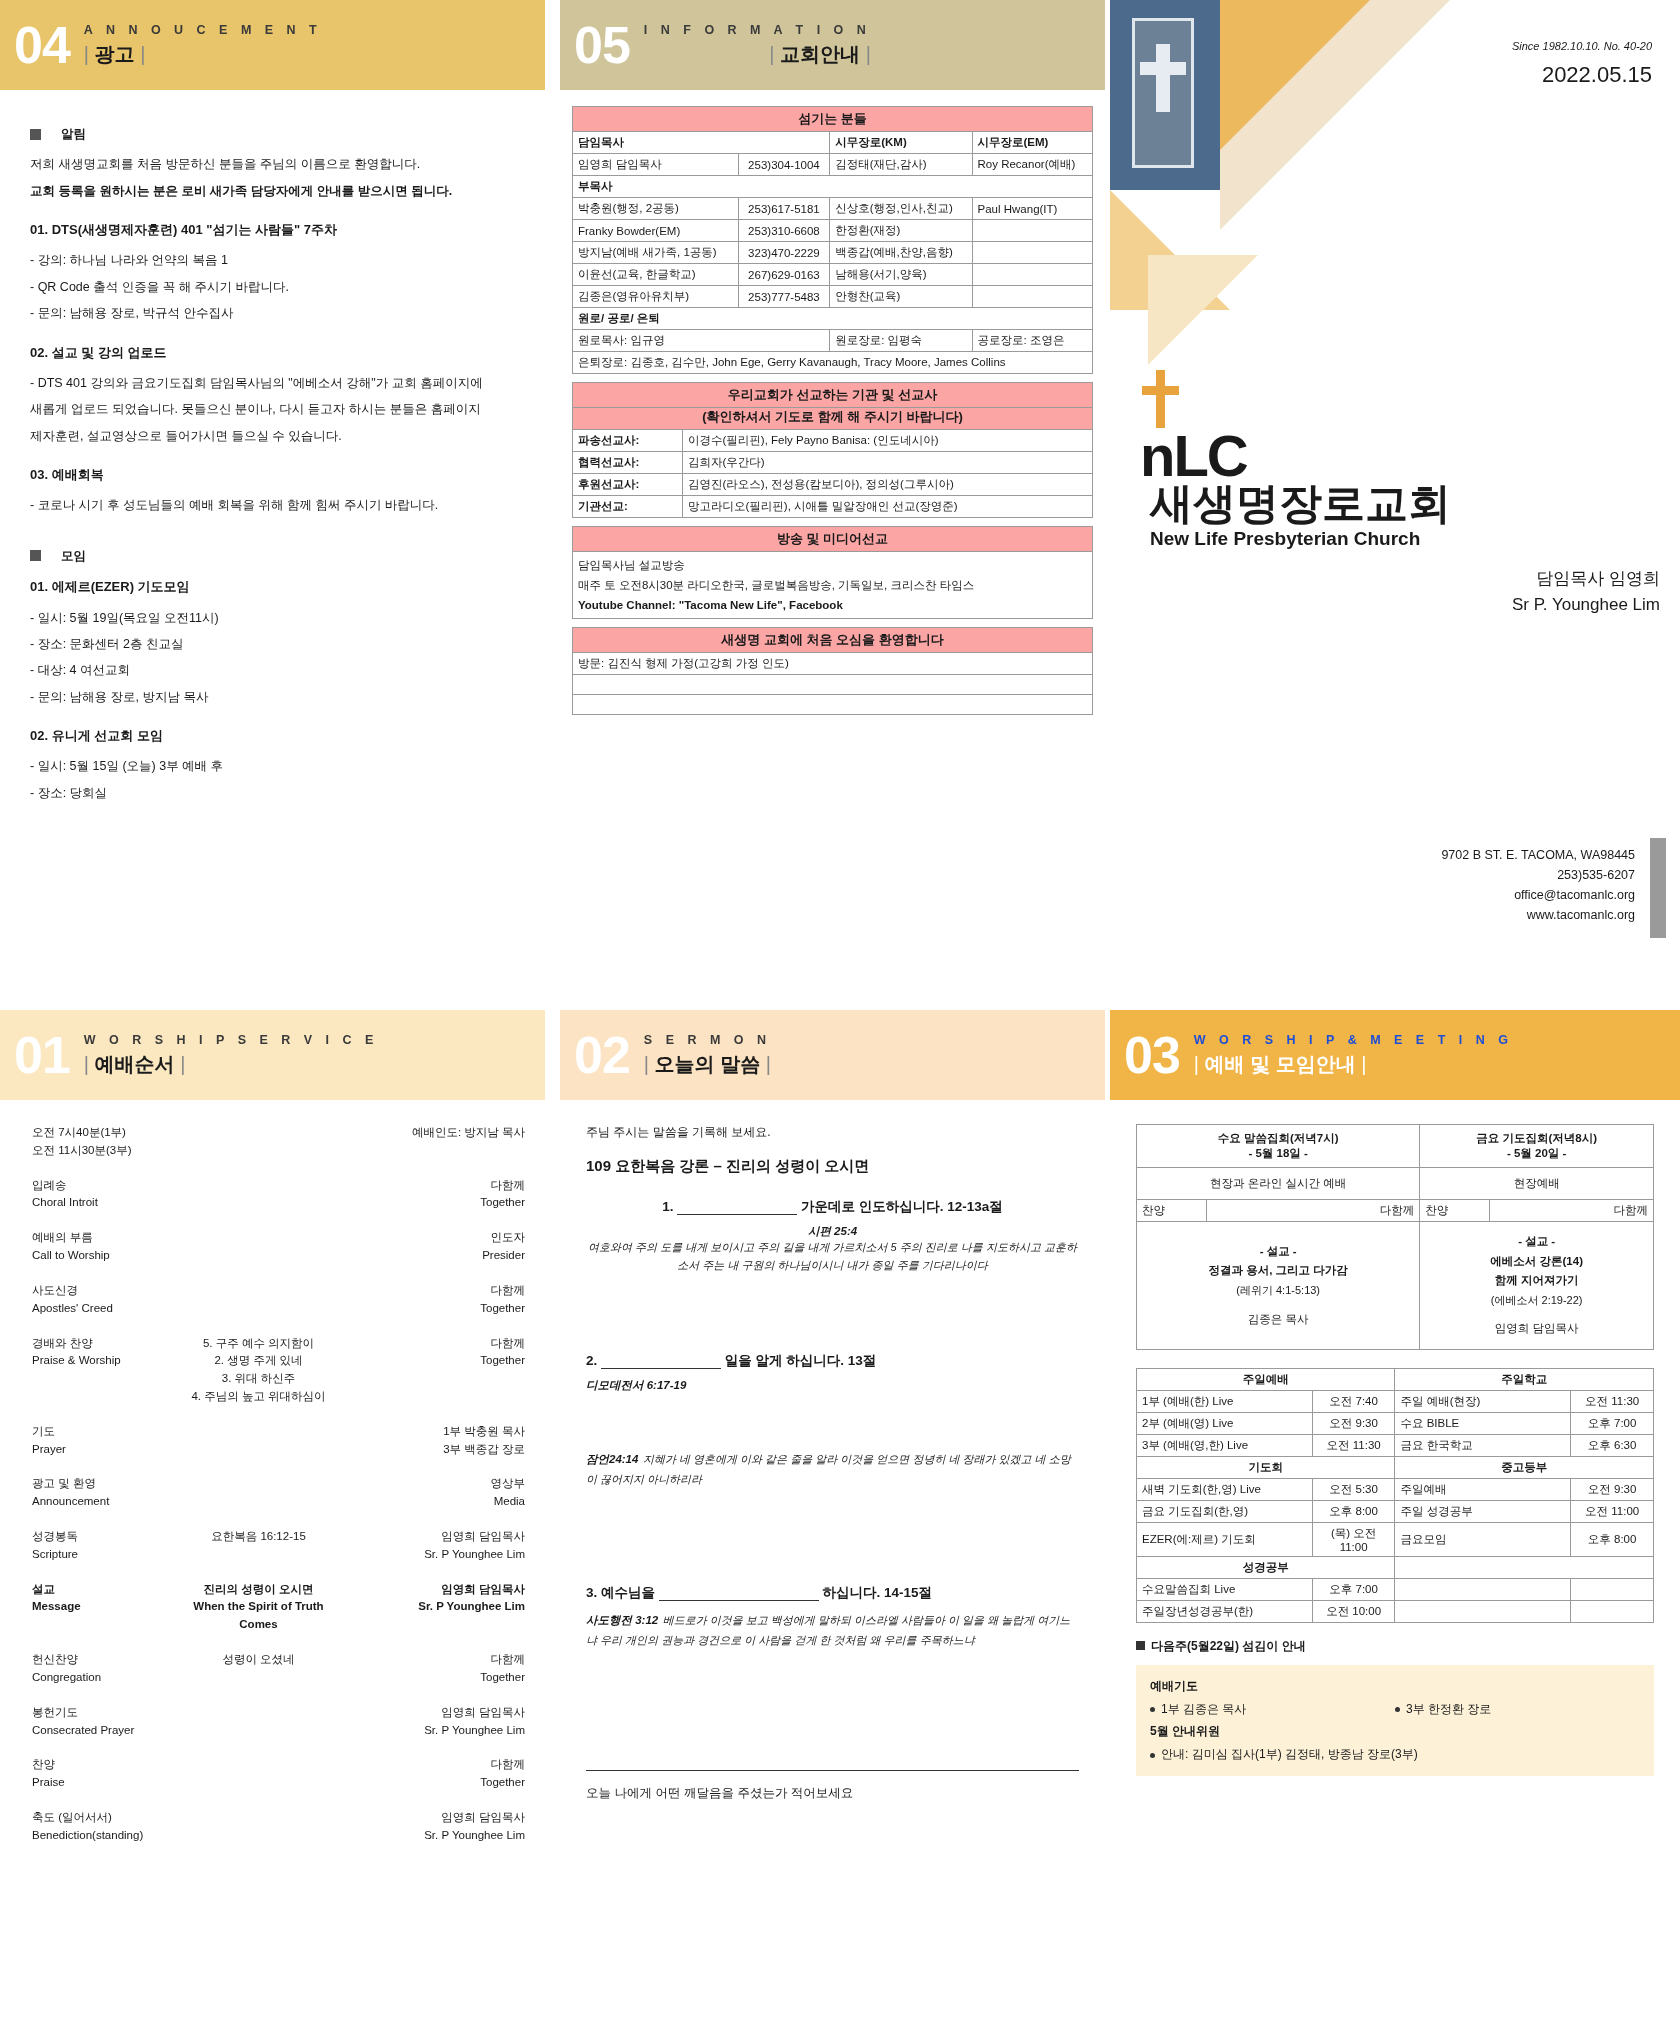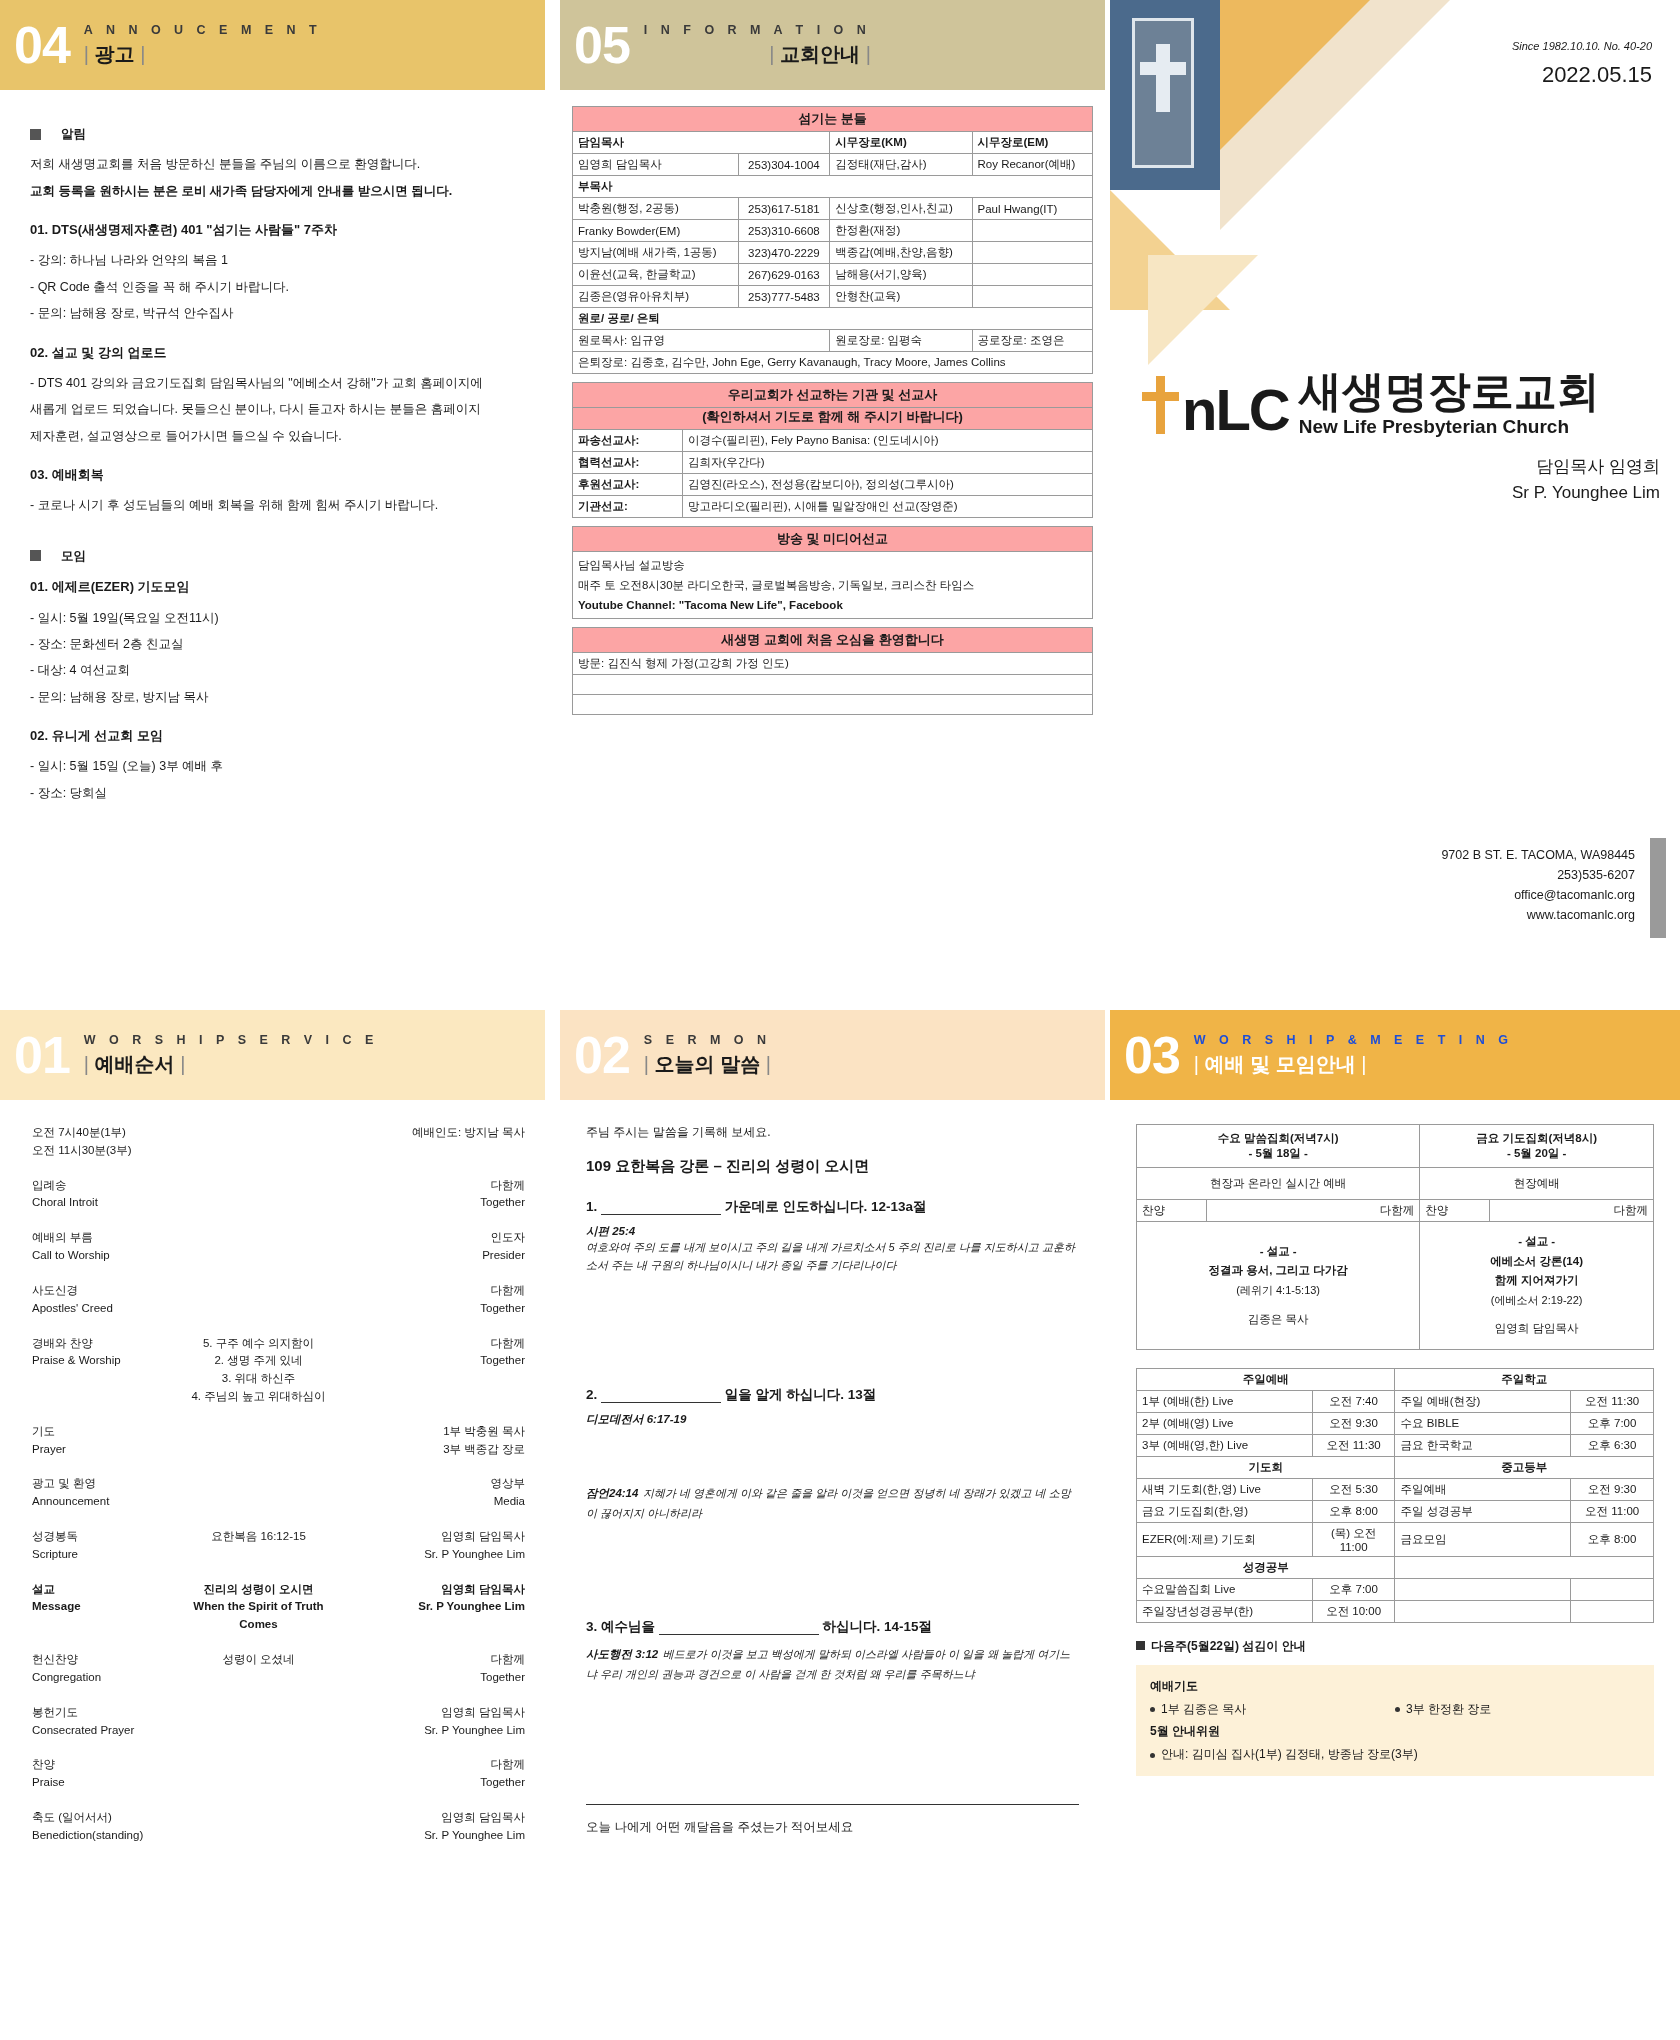--- a/index.html
+++ b/index.html
@@ -267,21 +267,21 @@
       <div style="position:absolute; left:110px; top:0; width:0; height:0; border-left:230px solid #f1e3cc; border-bottom:230px solid transparent;"></div>
       <div style="position:absolute; left:110px; top:0; width:0; height:0; border-left:150px solid #edb95e; border-bottom:150px solid transparent;"></div>
       <div style="position:absolute; left:0; top:190px; width:0; height:0; border-left:120px solid #f3d291; border-top:120px solid transparent;"></div>
       <div style="position:absolute; left:38px; top:255px; width:0; height:0; border-left:110px solid #f7e6c3; border-bottom:110px solid transparent;"></div>
     </div>
 
     <div class="since" style="right:28px; top:40px;">Since  1982.10.10.   No.  40-20</div>
     <div class="datebig" style="right:28px; top:62px;">2022.05.15</div>
 
     <div class="logo-wrap" style="left:30px; top:370px; width:520px;">
-      <div style="display:flex; align-items:flex-end;">
+      <div style="display:flex; align-items:flex-start;flex-direction:column;">
         <div style="position:relative; width:40px; height:60px; margin-right:2px;">
           <div style="position:absolute; left:16px; top:0; width:9px; height:58px; background:#e8a33d;"></div>
           <div style="position:absolute; left:2px; top:16px; width:37px; height:9px; background:#e8a33d;"></div>
         </div>
         <div style="font-size:58px; font-weight:bold; line-height:0.9; letter-spacing:-2px;">nLC</div>
         <div style="margin-left:10px; line-height:1;">
           <div style="font-size:43px; font-weight:bold;">새생명장로교회</div>
           <div style="font-size:19px; font-weight:bold; margin-top:4px;">New Life Presbyterian Church</div>
         </div>
       </div>
@@ -490,21 +490,21 @@
       <div class="sec-titles">
         <div class="sec-en">S E R M O N</div>
         <div class="sec-ko"><span class="bar">|</span> <span>오늘의 말씀</span> <span class="bar">|</span></div>
       </div>
     </div>
 
     <div style="padding:24px 26px 0 26px;">
       <div class="sermon-note">주님  주시는  말씀을  기록해  보세요.</div>
       <div class="sermon-title">109 요한복음 강론 – 진리의 성령이 오시면</div>
 
-      <div style="margin-bottom:112px;">
+      <div style="margin-bottom:78px;text-align:center;">
         <div class="sermon-pt">
           <span>1.</span>
           <span class="blank-line">&nbsp;</span>
           <span>가운데로 인도하십니다. 12-13a절</span>
         </div>
         <div class="verse-ref">시편 25:4</div>
         <div class="verse-txt">여호와여 주의 도를 내게 보이시고 주의 길을 내게 가르치소서 5 주의 진리로 나를 지도하시고 교훈하소서 주는 내 구원의 하나님이시니 내가 종일 주를 기다리나이다</div>
       </div>
 
       <div style="margin-bottom:96px;">

